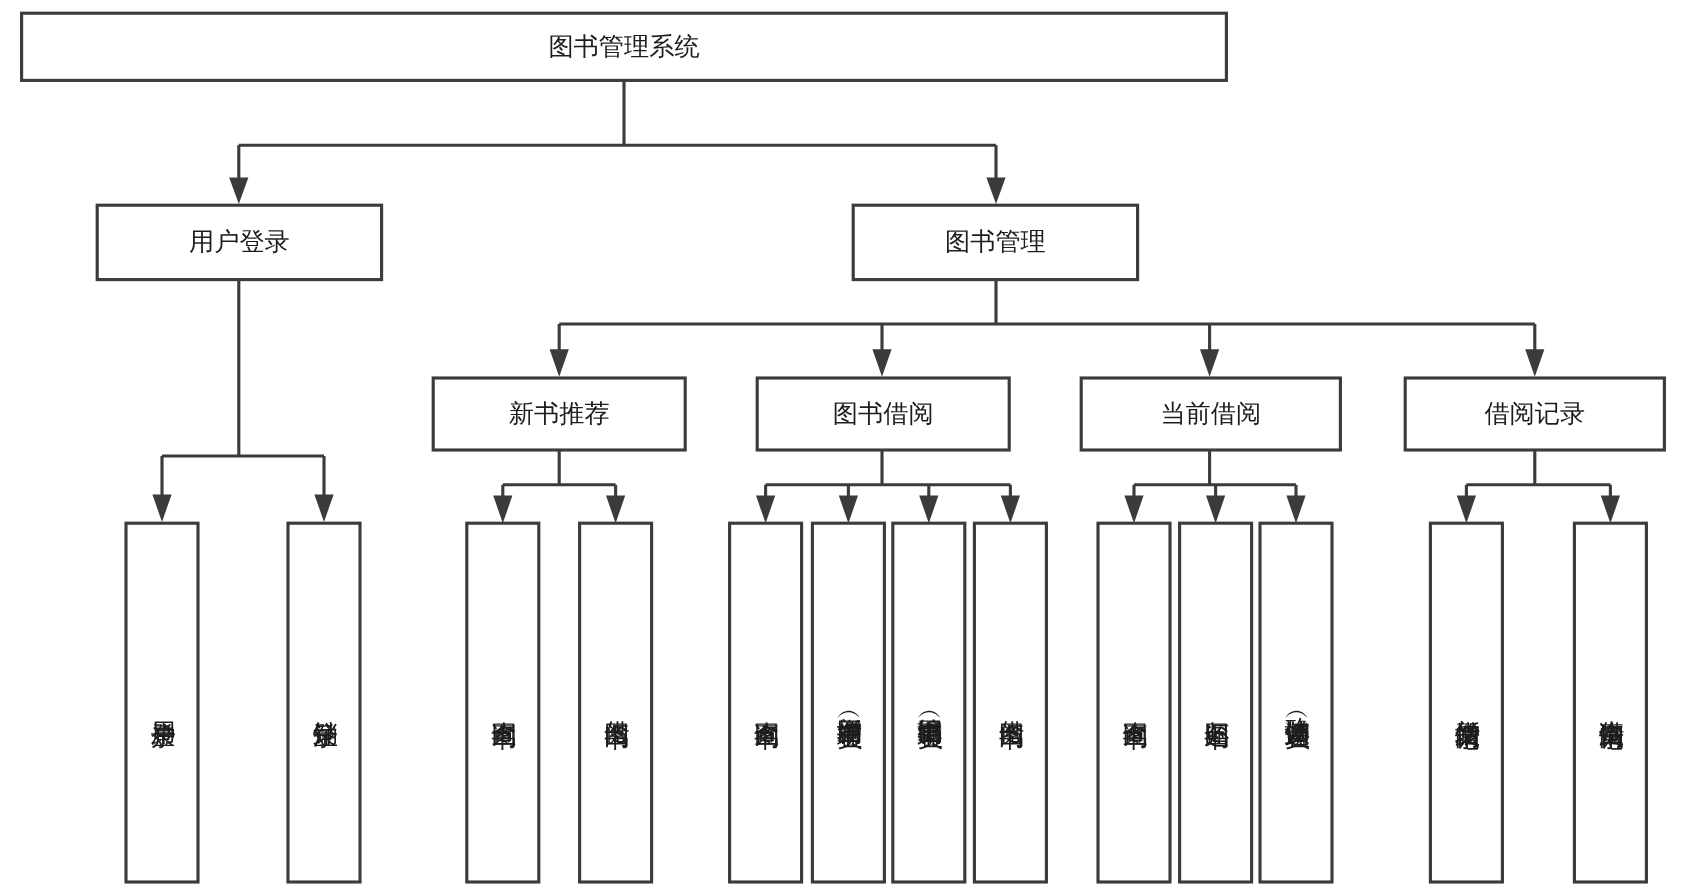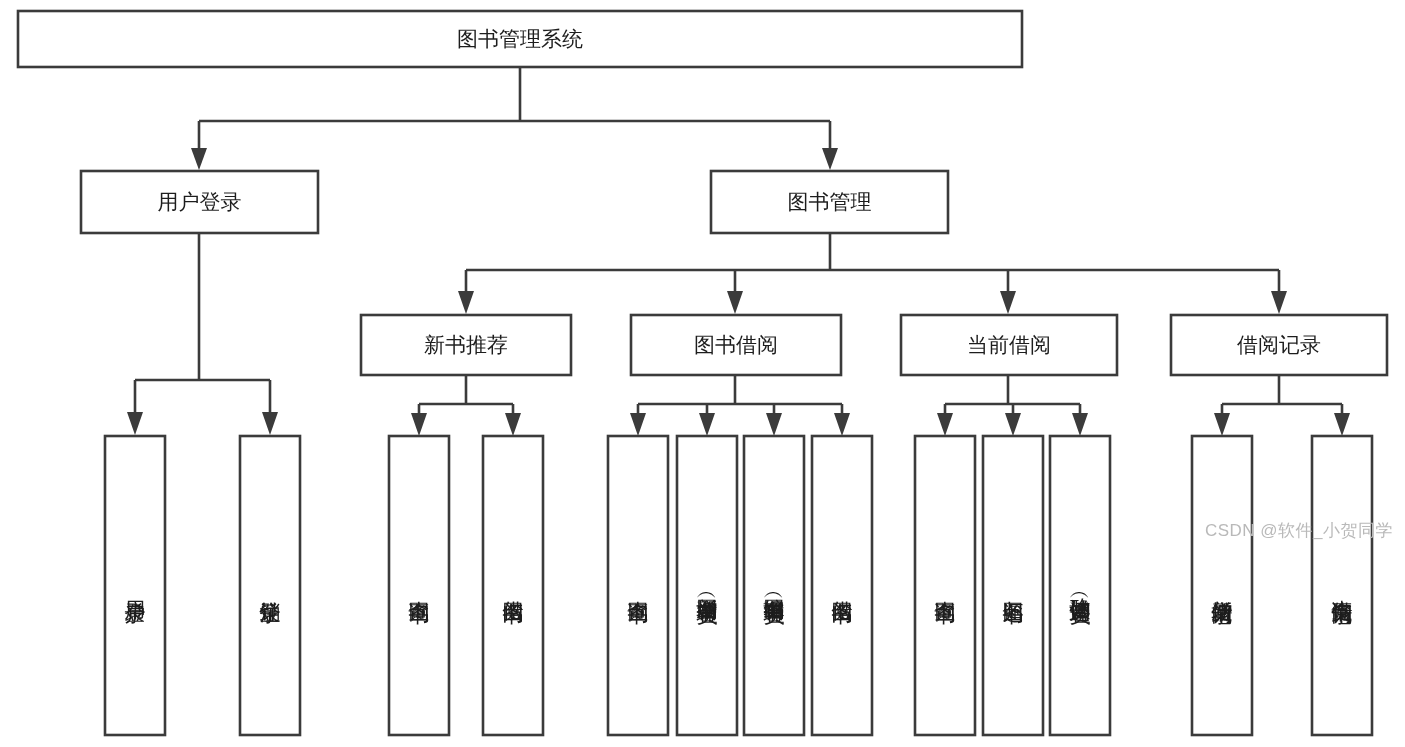--- a/index.html
+++ b/index.html
@@ -211,14 +211,13 @@
   <div class="node-label-v" style="left:744px; top:436px; width:60px; height:299px;">编辑图书（管理员）</div>
   <div class="node-label-v" style="left:812px; top:436px; width:60px; height:299px;">借阅图书</div>
 
   <div class="node-label-v" style="left:915px; top:436px; width:60px; height:299px;">查询图书</div>
   <div class="node-label-v" style="left:983px; top:436px; width:60px; height:299px;">归还图书</div>
   <div class="node-label-v" style="left:1050px; top:436px; width:60px; height:299px;">确认归还（管理员）</div>
 
   <div class="node-label-v" style="left:1192px; top:436px; width:60px; height:299px;">新增借阅记录</div>
   <div class="node-label-v" style="left:1312px; top:436px; width:60px; height:299px;">查询借阅记录</div>
 
-  <div class="watermark">CSDN @软件_小贺同学</div>
 </div>
 
 </body></html>

